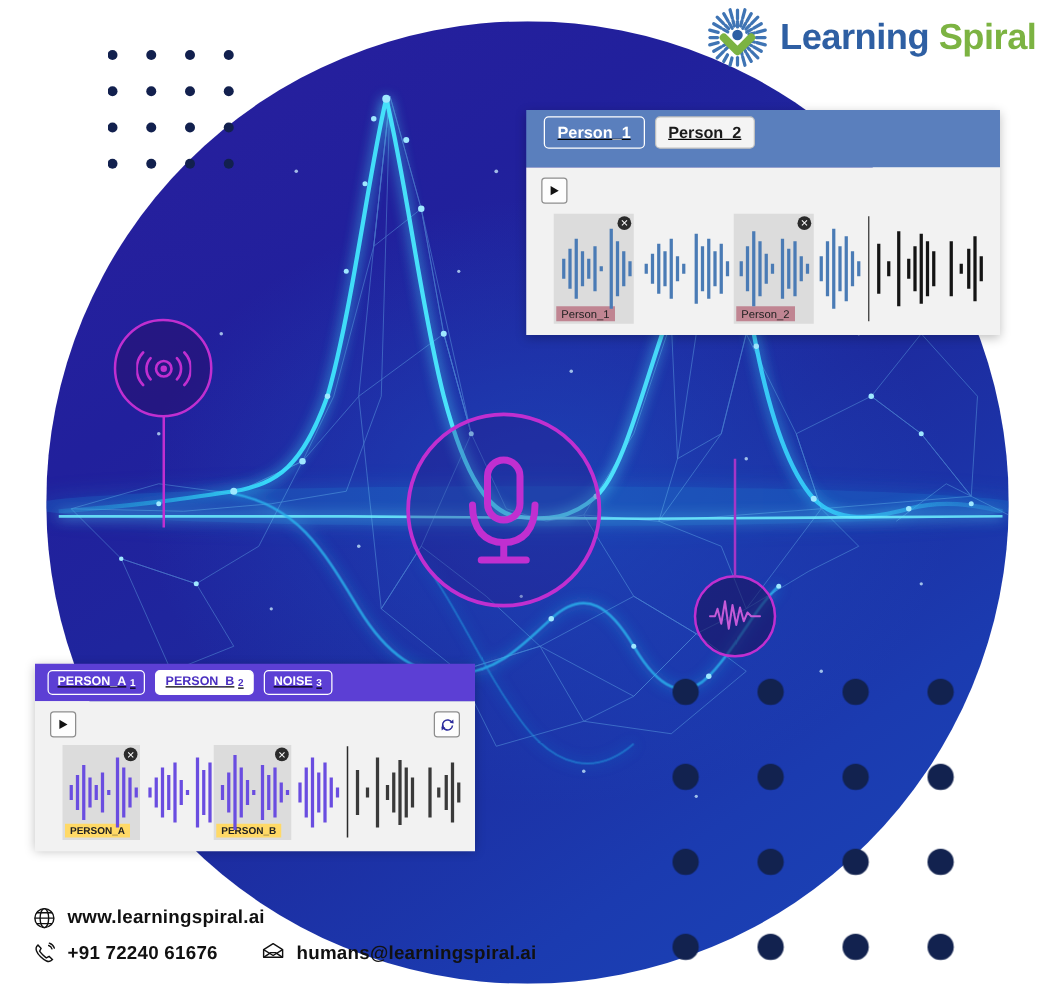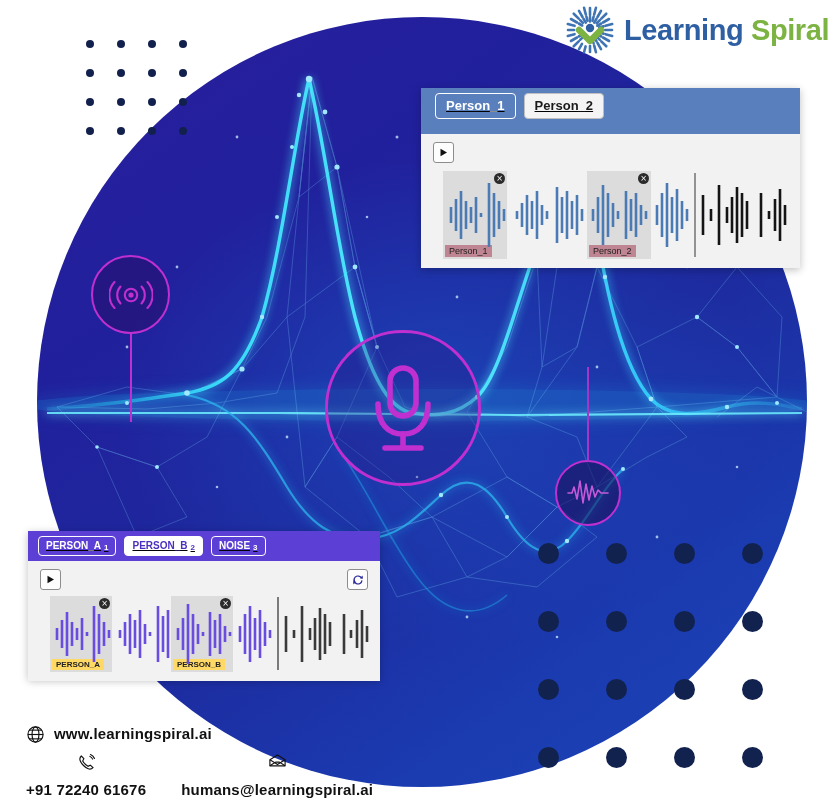--- a/index.html
+++ b/index.html
@@ -94,21 +94,21 @@
   #panel-bottom .tab.unsel{background:#ffffff;color:#4a2fc0;border-color:#ffffff;}
   #panel-bottom .panel-body{height:120px;}
   #panel-bottom .track{height:78px;margin:4px 10px 8px 10px;}
   #panel-bottom .seg{height:76px;}
   #panel-bottom .seglabel{background:#ffd966;font-weight:700;font-size:8px;}
 
   
   .footer{position:absolute;left:26px;top:725px;color:#111;}
   .frow{display:flex;align-items:flex-start;gap:9px;margin-bottom:9px;}
   .frow .ftxt{font-size:15px;font-weight:700;letter-spacing:.2px;}
-  .fgrp{display:flex;align-items:center;gap:9px;flex-direction:column;}
+  .fgrp{display:flex;align-items:center;gap:9px;}
   .ficon{width:19px;height:19px;flex:0 0 19px;}
 </style>
 </head>
 <body>
 
 <div id="stage">
 
   <div class="hero-circle">
     <div class="hero-clip">
       <svg class="mesh" viewBox="0 0 770 770" preserveAspectRatio="none">

